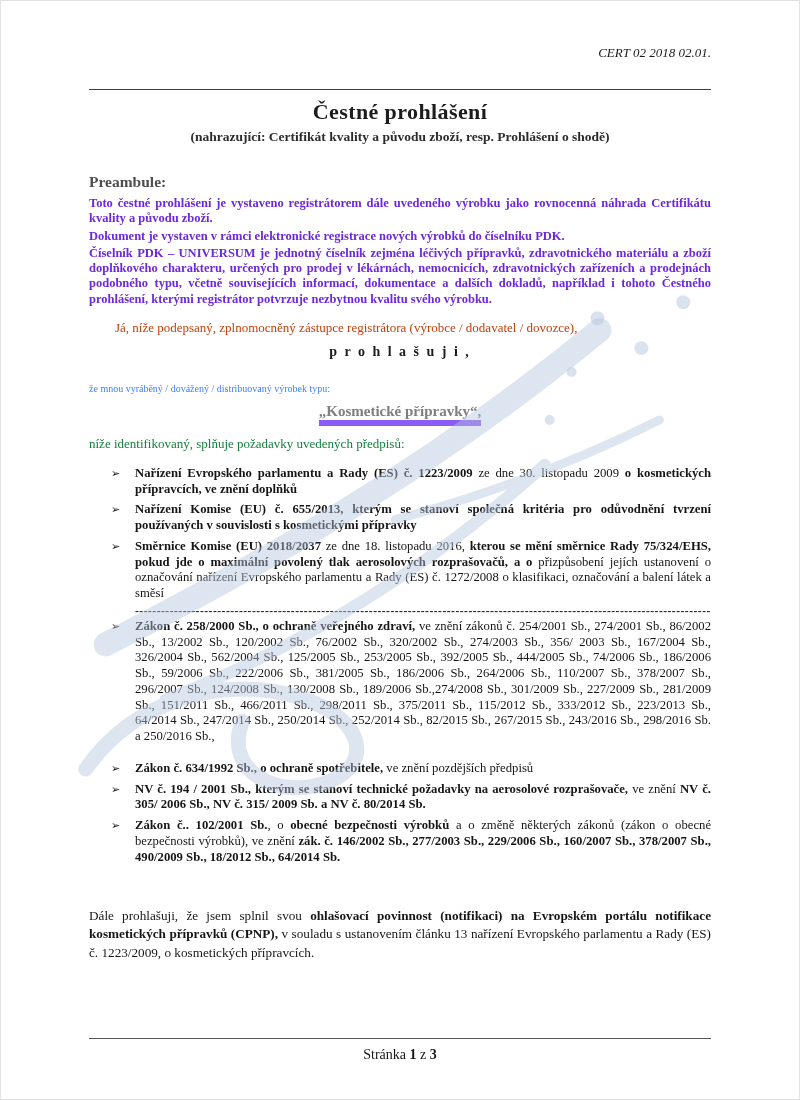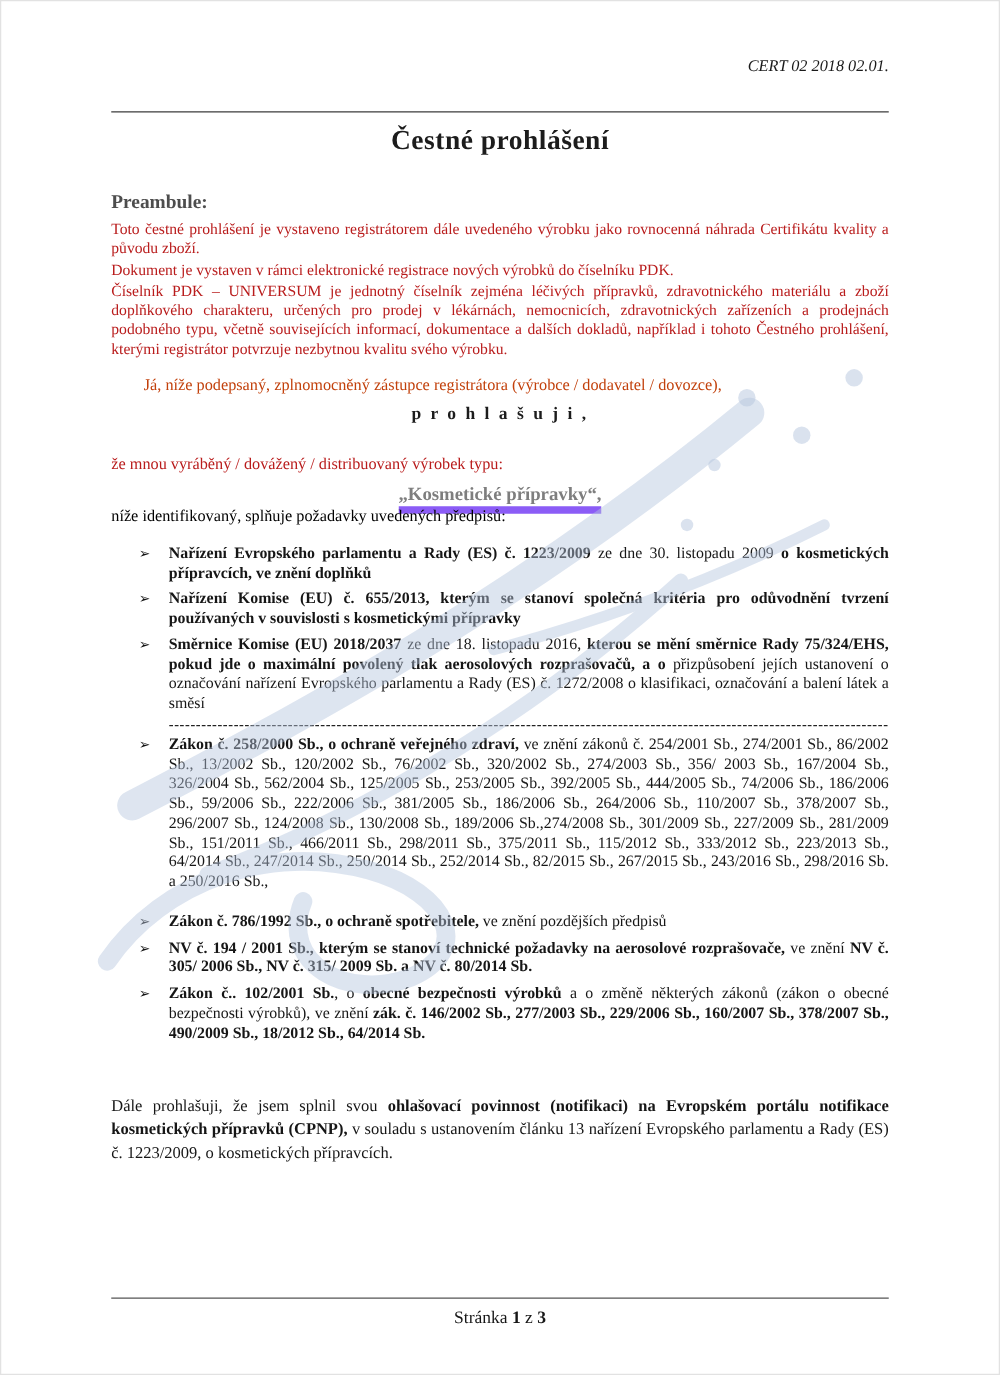--- a/index.html
+++ b/index.html
@@ -46,58 +46,58 @@
     margin-top: 4px;
     color: #2b2b2b;
   }
   .preambule-h {
     font-size: 15.5px;
     font-weight: bold;
     color: #4d4d4d;
     margin-top: 28px;
   }
   .pre {
-    font-weight: normal;
+    font-weight: bold;
     font-size: 12.5px;
     line-height: 1.22;
-    color: #b91c1c;
+    color: #6d28d9;
     text-align: justify;
     margin-top: 5px;
   }
   .intro {
     color: #c2410c;
     font-size: 13px;
     margin-top: 13px;
     padding-left: 26px;
   }
   .verb {
     text-align: center;
     font-weight: bold;
     font-size: 14px;
     letter-spacing: 2px;
     margin-top: 8px;
     color: #1c1c1c;
   }
   .product-intro {
-    color: #b91c1c;
-    font-size: 13px;
+    color: #3b82f6;
+    font-size: 10px;
     margin-top: 23px;
   }
   .product {
     text-align: center;
     font-size: 15px;
     font-weight: bold;
     color: #7e7e7e;
     margin-top: 9px;
   }
   .product .u { border-bottom: 6px solid #8b5cf6; padding-bottom: 1px; }
   .compliance {
     font-size: 13px;
-    margin-top: 0;
-    color: #000000;
+    margin-top: 16px;
+    color: #15803d;
   }
   .reg-list { margin-top: 14px; }
   .li {
     display: flex;
     font-size: 12.7px;
     line-height: 1.24;
     margin-top: 5px;
   }
   .marker {
     flex: 0 0 16px;
@@ -160,20 +160,21 @@
 
 <div class="page">
 
   <div class="content">
 
     <div class="doc-code">CERT 02 2018 02.01.</div>
 
     <hr class="top-rule">
 
     <div class="doc-title">Čestné prohlášení</div>
+    <div class="doc-subtitle">(nahrazující: Certifikát kvality a původu zboží, resp. Prohlášení o shodě)</div>
 
     <div class="preambule-h">Preambule:</div>
     <p class="pre">Toto čestné prohlášení je vystaveno registrátorem dále uvedeného výrobku jako rovnocenná náhrada Certifikátu kvality a původu zboží.</p>
     <p class="pre" style="margin-top:2px;">Dokument je vystaven v rámci elektronické registrace nových výrobků do číselníku PDK.</p>
     <p class="pre" style="margin-top:2px;">Číselník PDK – UNIVERSUM je jednotný číselník zejména léčivých přípravků, zdravotnického materiálu a zboží doplňkového charakteru, určených pro prodej v lékárnách, nemocnicích, zdravotnických zařízeních a prodejnách podobného typu, včetně souvisejících informací, dokumentace a dalších dokladů, například i tohoto Čestného prohlášení, kterými registrátor potvrzuje nezbytnou kvalitu svého výrobku.</p>
 
     <div class="intro">Já, níže podepsaný, zplnomocněný zástupce registrátora (výrobce / dodavatel / dovozce),</div>
 
     <div class="verb">p r o h l a š u j i ,</div>
 
@@ -204,21 +205,21 @@
 
       <div class="li" style="margin-top:2px;">
         <span class="marker">➢</span>
         <span class="li-text"><b>Zákon č. 258/2000 Sb., o ochraně veřejného zdraví,</b><span> ve znění zákonů č. 254/2001 Sb., 274/2001 Sb., 86/2002 Sb., 13/2002 Sb., 120/2002 Sb., 76/2002 Sb., 320/2002 Sb., 274/2003 Sb., 356/ 2003 Sb., 167/2004 Sb., 326/2004 Sb., 562/2004 Sb., 125/2005 Sb., 253/2005 Sb., 392/2005 Sb., 444/2005 Sb., 74/2006 Sb., 186/2006 Sb., 59/2006 Sb., 222/2006 Sb., 381/2005 Sb., 186/2006 Sb., 264/2006 Sb., 110/2007 Sb., 378/2007 Sb., 296/2007 Sb., 124/2008 Sb., 130/2008 Sb., 189/2006 Sb.,274/2008 Sb., 301/2009 Sb., 227/2009 Sb., 281/2009 Sb., 151/2011 Sb., 466/2011 Sb., 298/2011 Sb., 375/2011 Sb., 115/2012 Sb., 333/2012 Sb., 223/2013 Sb., 64/2014 Sb., 247/2014 Sb., 250/2014 Sb., 252/2014 Sb., 82/2015 Sb., 267/2015 Sb., 243/2016 Sb., 298/2016 Sb. a 250/2016 Sb.,</span></span>
       </div>
 
       <div class="gap"></div>
 
       <div class="li">
         <span class="marker">➢</span>
-        <span class="li-text"><b>Zákon č. 786/1992 Sb., o ochraně spotřebitele,</b><span> ve znění pozdějších předpisů</span></span>
+        <span class="li-text"><b>Zákon č. 634/1992 Sb., o ochraně spotřebitele,</b><span> ve znění pozdějších předpisů</span></span>
       </div>
 
       <div class="li">
         <span class="marker">➢</span>
         <span class="li-text"><b>NV č. 194 / 2001 Sb., kterým se stanoví technické požadavky na aerosolové rozprašovače,</b><span> ve znění </span><b>NV č. 305/ 2006 Sb., NV č. 315/ 2009 Sb. a NV č. 80/2014 Sb.</b></span>
       </div>
 
       <div class="li">
         <span class="marker">➢</span>
         <span class="li-text"><b>Zákon č.. 102/2001 Sb.</b><span>, o </span><b>obecné bezpečnosti výrobků</b><span> a o změně některých zákonů (zákon o obecné bezpečnosti výrobků), ve znění </span><b>zák. č. 146/2002 Sb., 277/2003 Sb., 229/2006 Sb., 160/2007 Sb., 378/2007 Sb., 490/2009 Sb., 18/2012 Sb., 64/2014 Sb.</b></span>

